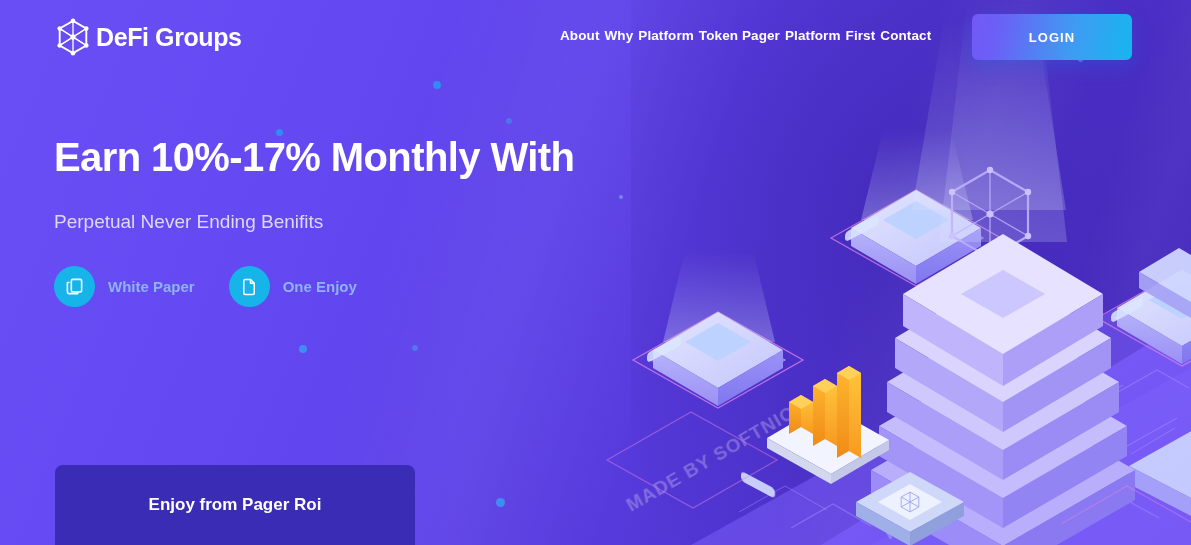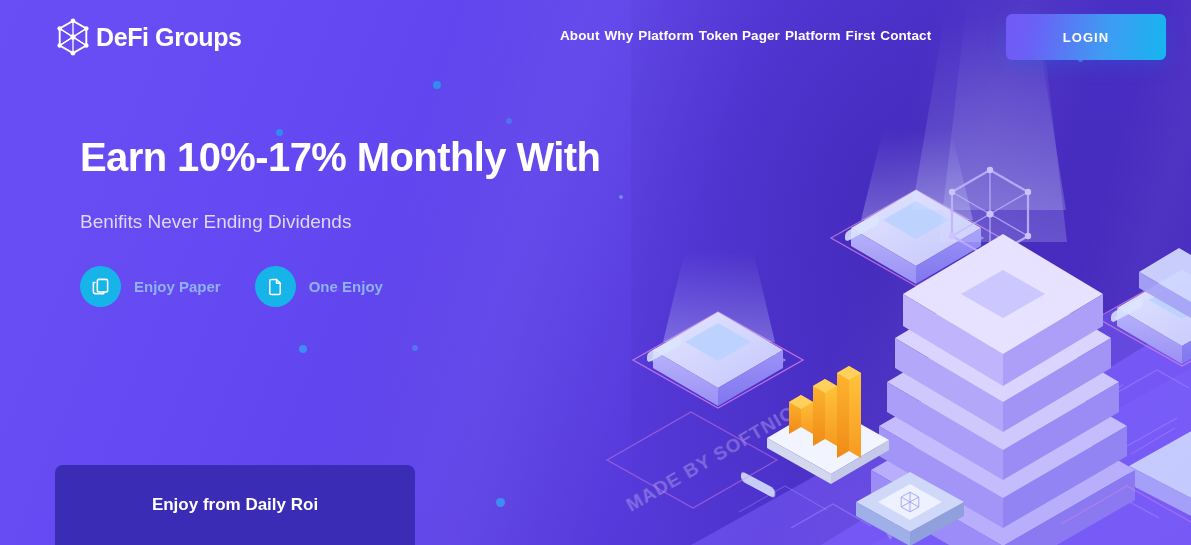--- a/index.html
+++ b/index.html
@@ -65,31 +65,31 @@
   }
   nav {
     position:absolute; left:560px; top:28px;
     display:flex; align-items:center; gap:5px;
   }
   nav a {
     color:#ffffff; font-size:13.5px; font-weight:bold;
     text-decoration:none; white-space:nowrap; letter-spacing:.1px;
   }
   .login-btn {
-    position:absolute; left:1006px; top:14px;
+    position:absolute; left:972px; top:14px;
     width:160px; height:46px; border-radius:6px;
     background:linear-gradient(100deg, #7358f5 0%, #6a61f6 18%, #3f9bf2 62%, #16b6ef 100%);
     color:#fff; font-size:13px; font-weight:bold; letter-spacing:1.1px;
     display:flex; align-items:center; justify-content:center;
     border:none; cursor:pointer; font-family:inherit;
     box-shadow:0 6px 18px rgba(20,120,230,.25);
   }
 
   
-  .hero { position:absolute; left:54px; top:128px; z-index:30; width:640px;margin-left:26px; }
+  .hero { position:absolute; left:54px; top:128px; z-index:30; width:640px; }
   .headline {
     color:#ffffff; font-size:40px; font-weight:bold;
     line-height:59px; letter-spacing:-.6px;
   }
   .sub {
     margin-top:20px;
     color:#ded8fb; font-size:19px; line-height:30px; font-weight:normal;
   }
 
   .links { display:flex; align-items:center; gap:34px; margin-top:29px; }
@@ -396,46 +396,46 @@
     </nav>
 
     <button class="login-btn">LOGIN</button>
   </header>
 
   <div class="hero">
     <h1 class="headline">
       <span>Earn 10%-17% Monthly With</span><br>
     </h1>
     <p class="sub">
-      <span>Benifits Never Ending Dividends</span><br>
+      <span>Perpetual Never Ending Benifits</span><br>
     </p>
 
     <div class="links">
 
       <a class="link-item" href="#">
         <span class="link-circle">
           <svg width="19" height="19" viewBox="0 0 24 24" fill="none" stroke="#ffffff" stroke-width="2" stroke-linecap="round" stroke-linejoin="round">
             <rect x="8" y="3" width="13" height="16" rx="2"></rect>
             <path d="M16 19v2H5a2 2 0 0 1-2-2V7h2"></path>
           </svg>
         </span>
-        <span class="link-label">Enjoy Paper</span>
+        <span class="link-label">White Paper</span>
       </a>
 
       <a class="link-item" href="#">
         <span class="link-circle">
           <svg width="18" height="18" viewBox="0 0 24 24" fill="none" stroke="#ffffff" stroke-width="2" stroke-linecap="round" stroke-linejoin="round">
             <path d="M14 2H7a2 2 0 0 0-2 2v16a2 2 0 0 0 2 2h10a2 2 0 0 0 2-2V7z"></path>
             <path d="M14 2v5h5"></path>
           </svg>
         </span>
         <span class="link-label">One Enjoy</span>
       </a>
 
 
     </div>
   </div>
 
   <div class="roi-card">
-    <div class="roi-card-title">Enjoy from Daily Roi</div>
+    <div class="roi-card-title">Enjoy from Pager Roi</div>
   </div>
 
 </div>
 
 </body></html>

